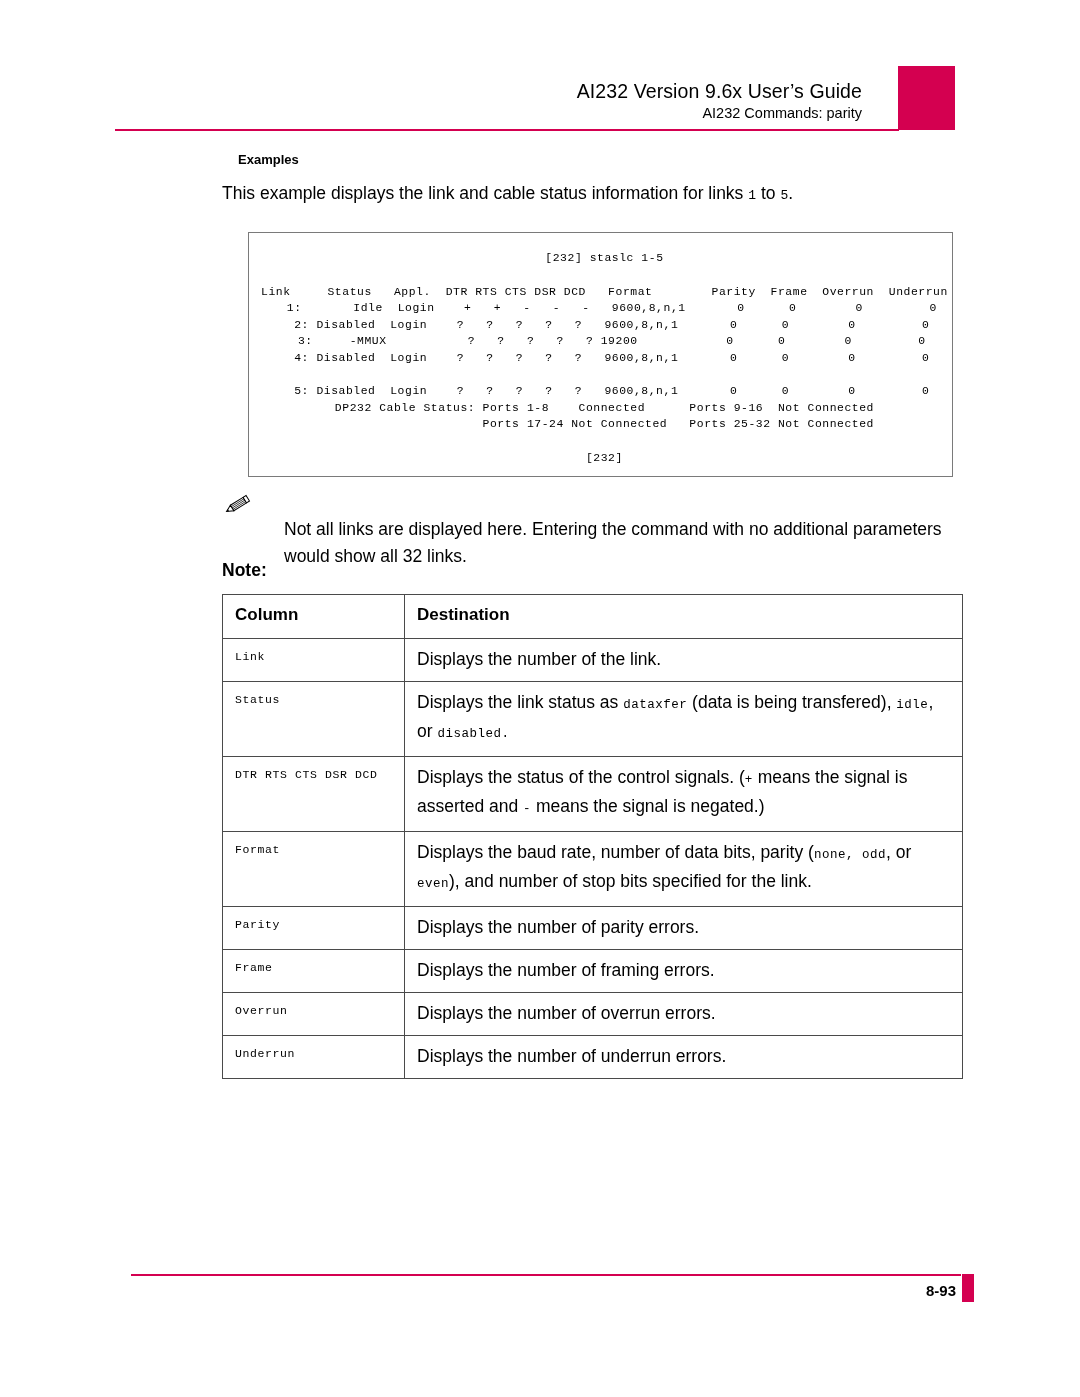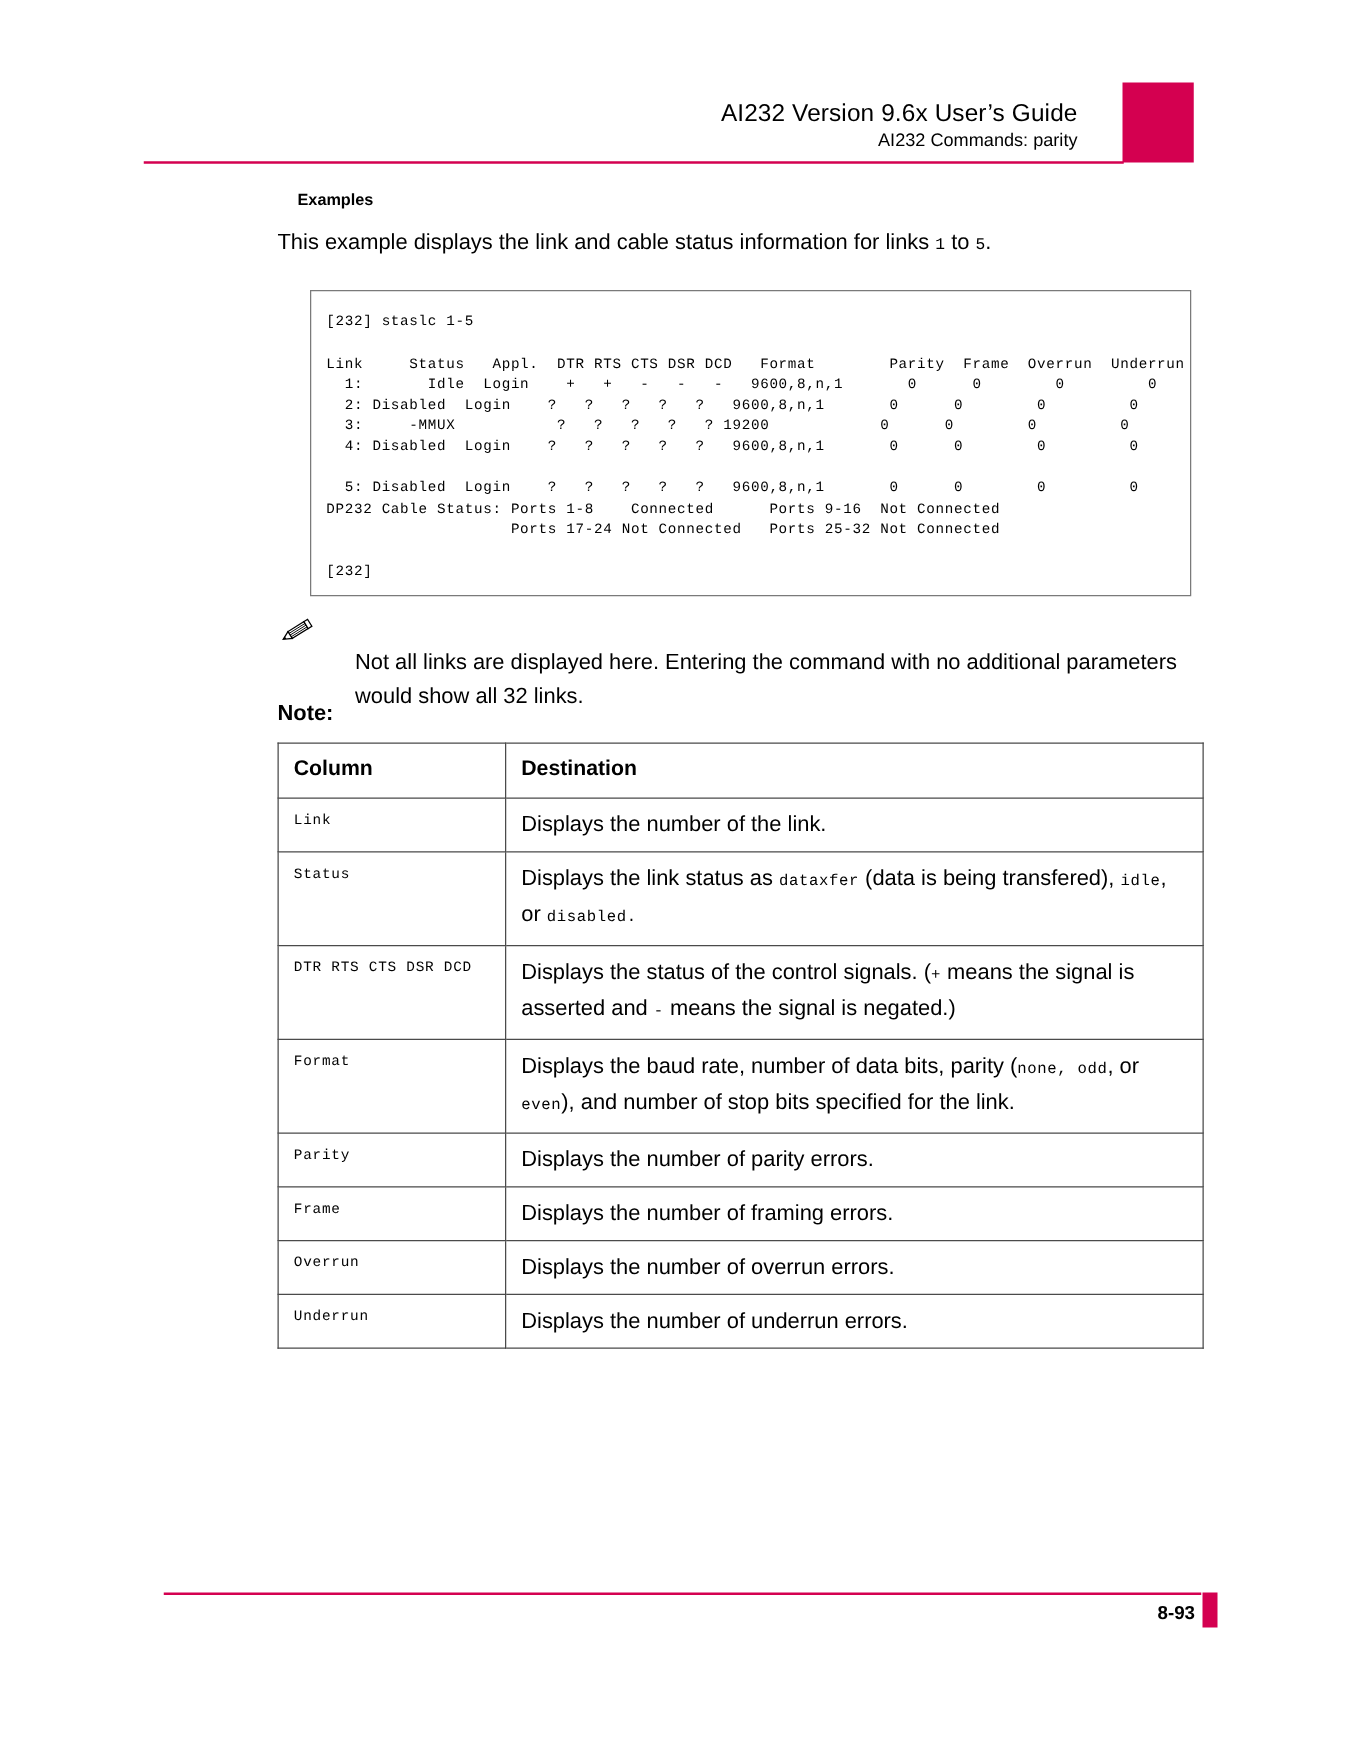--- a/index.html
+++ b/index.html
@@ -96,20 +96,21 @@
   #terminal-text {
     position: absolute;
     left: 12px;
     top: 6px;
     font-family: "Liberation Mono", "DejaVu Sans Mono", monospace;
     font-size: 11.4px;
     line-height: 16.6px;
     letter-spacing: 0.55px;
     white-space: pre;
     color: #000;
+    text-align: center;
   }
 
   
   #note-block {
     position: absolute;
     left: 222px;
     top: 492px;
     width: 740px;
   }
   #note-icon {

